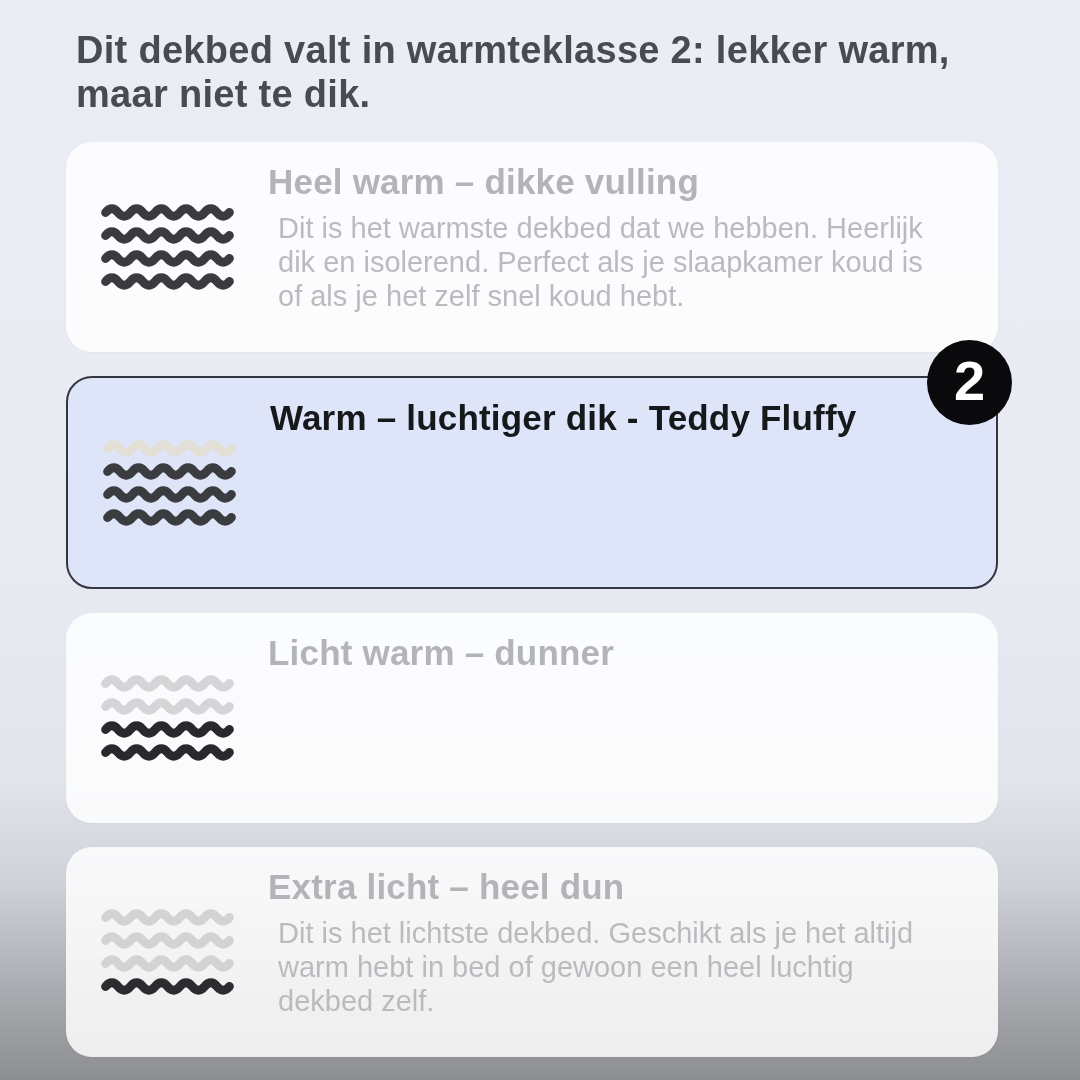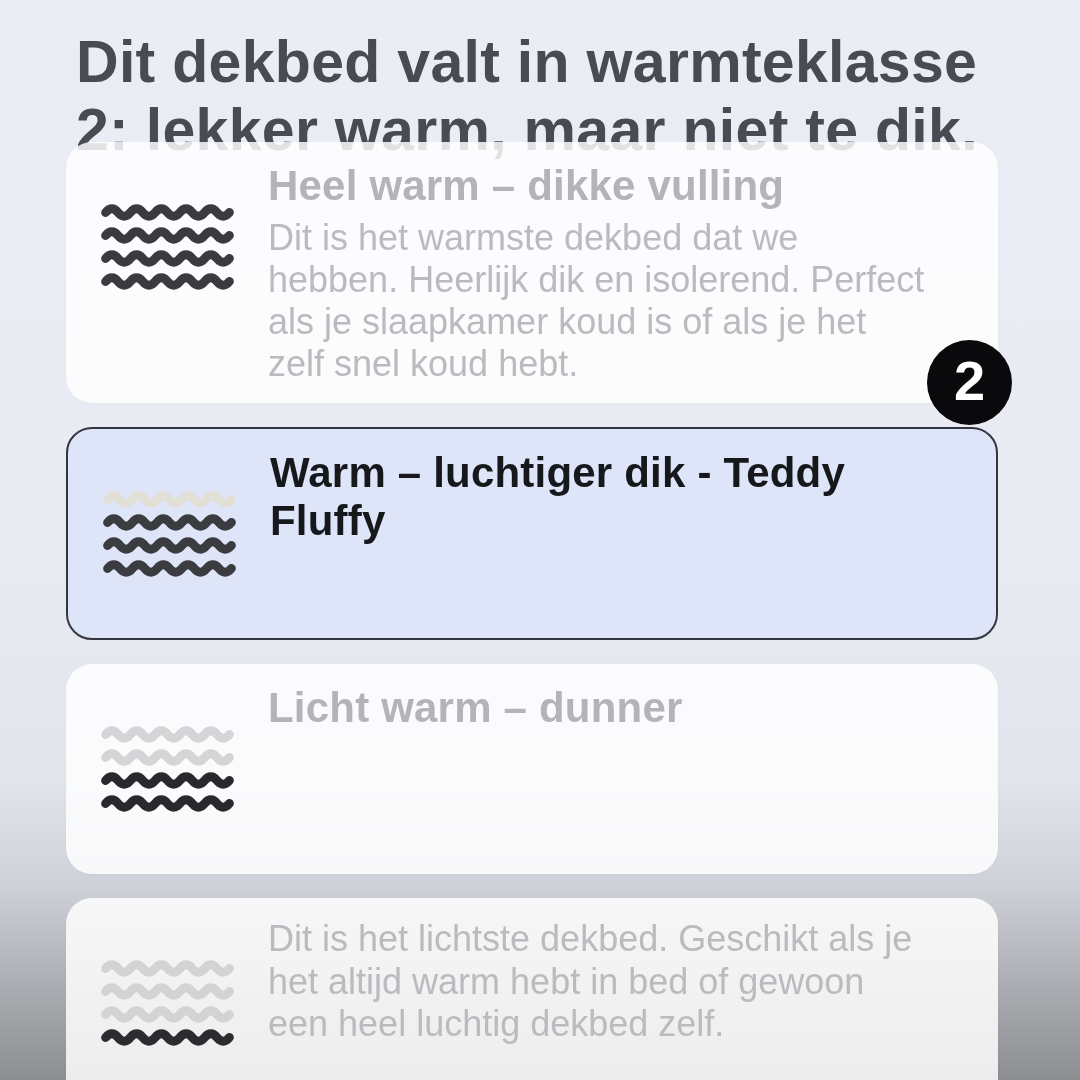--- a/index.html
+++ b/index.html
@@ -20,21 +20,21 @@
       var(--background-top) 0%,
       #e9ebf3 50%,
       #e3e5ed 72%,
       #cfd1d8 82%,
       #a9aaaf 92%,
       var(--background-bottom) 100%);
   }
   .page-title{
     margin:28px 80px 20px 76px;
     max-width:930px;
-    font-size:59px;line-height:1.16;font-weight:700;
+    font-size:38px;line-height:1.16;font-weight:700;
     letter-spacing:0.3px;
     color:var(--title-color);
   }
   .card-list{
     position:absolute;left:66px;top:142px;width:932px;
   }
   .card{
     display:flex;align-items:flex-start;
     min-height:210px;
     border-radius:26px;
@@ -51,26 +51,26 @@
   .icon-col{
     flex:none;width:202px;
     padding-top:62px;
     display:flex;flex-direction:column;align-items:center;
   }
   .wave-row{height:17px;margin-bottom:6px;display:block;}
   .wave-row:last-child{margin-bottom:0;}
   .text-col{flex:1;padding:20px 36px 18px 0;}
   .card-title{
     margin:0 0 7px 0;
-    font-size:42px;font-weight:700;letter-spacing:0.2px;
+    font-size:35px;font-weight:700;letter-spacing:0.2px;
     color:var(--muted-title);
   }
   .card-body{
-    margin:0;max-width:660px;
-    font-size:36px;line-height:1.17;
+    margin:10px;max-width:660px;
+    font-size:29px;line-height:1.17;
     color:var(--muted-body);
   }
   .card.highlighted .card-title{color:var(--dark-title);}
   .card.highlighted .card-body{color:var(--dark-body);}
   .class-badge{
     position:absolute;left:927px;top:340px;z-index:5;
     width:85px;height:85px;border-radius:50%;
     background:var(--badge-bg);
     display:flex;align-items:center;justify-content:center;
   }
@@ -159,20 +159,21 @@
             <path d="M5,9 Q11.55,1 18.1,9 T31.2,9 T44.3,9 T57.4,9 T70.5,9 T83.6,9 T96.7,9 T109.8,9 T122.9,9 T136,9" fill="none" stroke="#d2d3d5" stroke-width="9.5" stroke-linecap="round"></path>
           </svg>
           <svg class="wave-row" width="141" height="17" viewBox="0 0 141 18">
             <path d="M5,9 Q11.55,1 18.1,9 T31.2,9 T44.3,9 T57.4,9 T70.5,9 T83.6,9 T96.7,9 T109.8,9 T122.9,9 T136,9" fill="none" stroke="#d2d3d5" stroke-width="9.5" stroke-linecap="round"></path>
           </svg>
           <svg class="wave-row" width="141" height="17" viewBox="0 0 141 18">
             <path d="M5,9 Q11.55,1 18.1,9 T31.2,9 T44.3,9 T57.4,9 T70.5,9 T83.6,9 T96.7,9 T109.8,9 T122.9,9 T136,9" fill="none" stroke="#2b2c30" stroke-width="9.5" stroke-linecap="round"></path>
           </svg>
         </div>
       <div class="text-col">
+        <h2 class="card-title">Extra licht – heel dun</h2>
         <p class="card-body">Dit is het lichtste dekbed. Geschikt als je het altijd warm hebt in bed of gewoon een heel luchtig dekbed zelf.</p>
       </div>
     </article>
 
   </section>
 
   <div class="class-badge">
     <span>2</span>
   </div>
 

